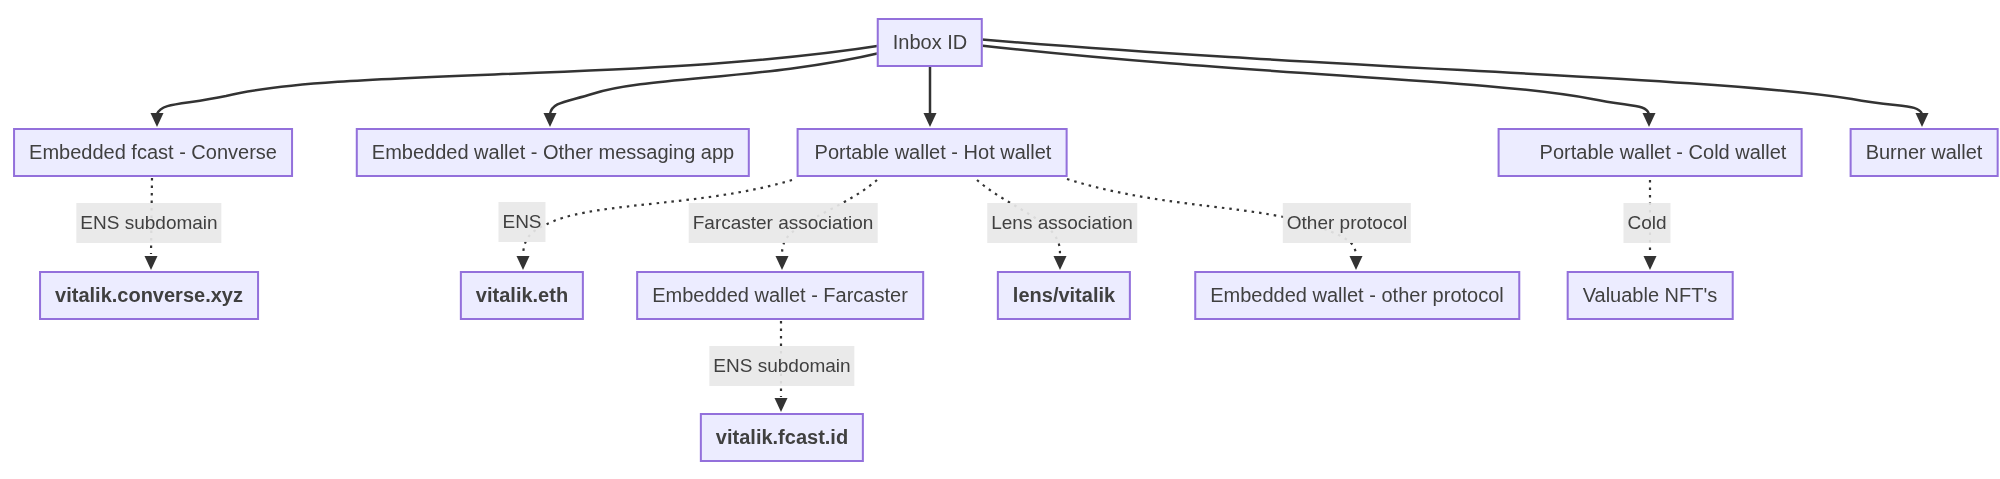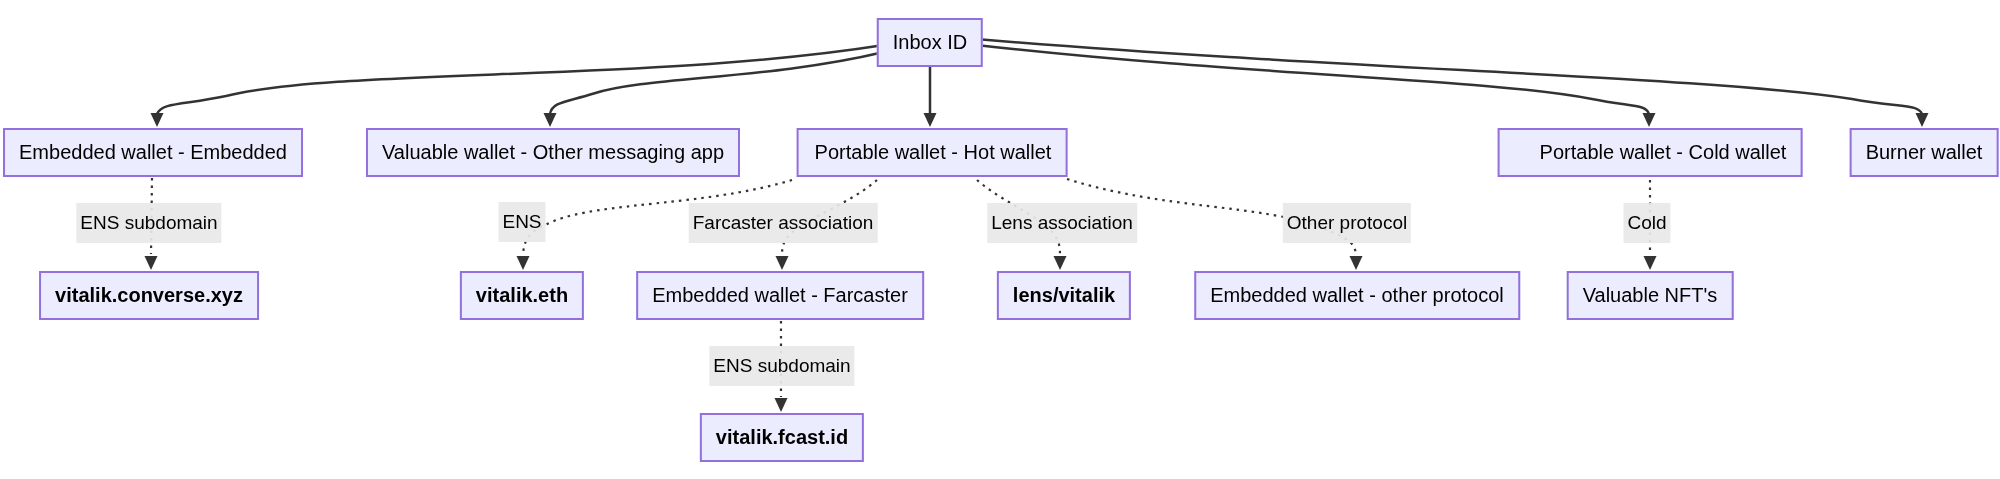--- a/index.html
+++ b/index.html
@@ -3,21 +3,21 @@
 <meta charset="utf-8">
 <style>
   html, body { margin: 0; padding: 0; background: #ffffff; }
   .canvas {
     position: relative;
     width: 2000px;
     height: 479px;
     background: #ffffff;
     overflow: hidden;
     font-family: "Liberation Sans", "DejaVu Sans", sans-serif;
-    color: #000000;
+    color: #404040;
   }
   .edges-layer {
     position: absolute;
     left: 0; top: 0;
     width: 2000px; height: 479px;
     z-index: 1;
   }
   .edges-layer path.edge-solid {
     fill: none;
     stroke: #333333;
@@ -109,22 +109,22 @@
     <path class="arrowhead" d="M 144.5 256 L 157.5 256 L 151 270 Z"></path>
     <path class="arrowhead" d="M 516.5 256 L 529.5 256 L 523 270 Z"></path>
     <path class="arrowhead" d="M 775.5 256 L 788.5 256 L 782 270 Z"></path>
     <path class="arrowhead" d="M 1053.5 256 L 1066.5 256 L 1060 270 Z"></path>
     <path class="arrowhead" d="M 1349.5 256 L 1362.5 256 L 1356 270 Z"></path>
     <path class="arrowhead" d="M 1643.5 256 L 1656.5 256 L 1650 270 Z"></path>
     <path class="arrowhead" d="M 774.5 398 L 787.5 398 L 781 412 Z"></path>
   </svg>
 
   <div class="node n-inbox">Inbox ID</div>
-  <div class="node n-converse">Embedded wallet - Embedded</div>
-  <div class="node n-messaging">Valuable wallet - Other messaging app</div>
+  <div class="node n-converse">Embedded fcast - Converse</div>
+  <div class="node n-messaging">Embedded wallet - Other messaging app</div>
   <div class="node n-hot">Portable wallet - Hot wallet</div>
   <div class="node n-cold">Portable wallet - Cold wallet</div>
   <div class="node n-burner">Burner wallet</div>
   <div class="node bold n-xyz">vitalik.converse.xyz</div>
   <div class="node bold n-eth">vitalik.eth</div>
   <div class="node n-farcaster">Embedded wallet - Farcaster</div>
   <div class="node bold n-lens">lens/vitalik</div>
   <div class="node n-otherproto">Embedded wallet - other protocol</div>
   <div class="node n-nfts">Valuable NFT's</div>
   <div class="node bold n-fcast">vitalik.fcast.id</div>

